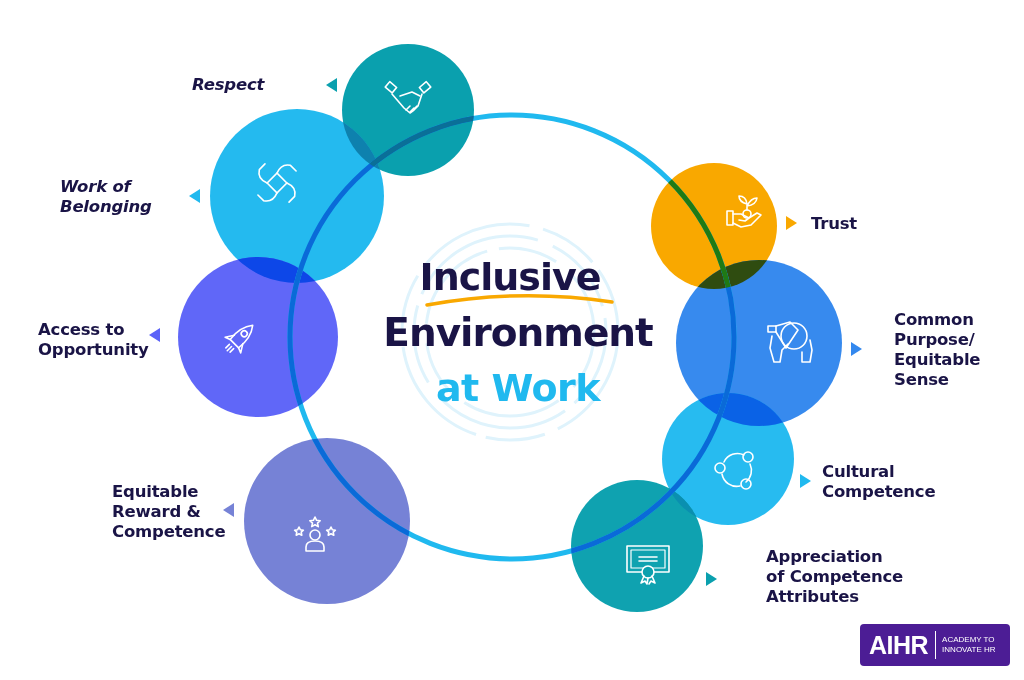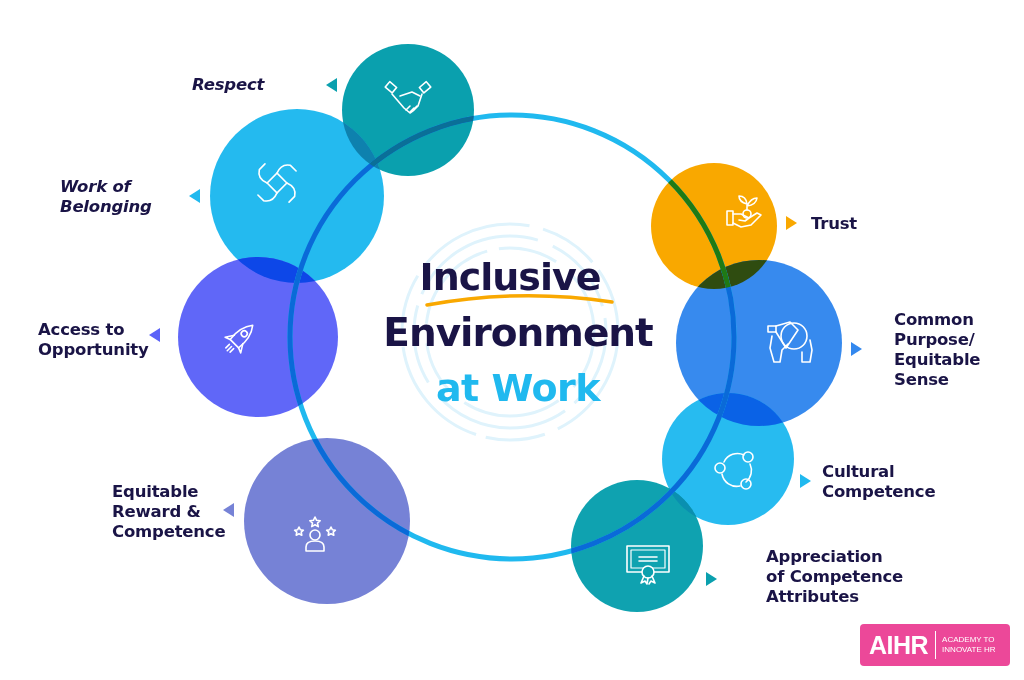--- a/index.html
+++ b/index.html
@@ -12,21 +12,21 @@
   .label span { display:block; white-space:nowrap; }
   .label.right { text-align:left;font-style:italic; }
   .arrow { position:absolute; width:0; height:0; }
   .arrow.left { border-top:7px solid transparent; border-bottom:7px solid transparent; border-right:11px solid; }
   .arrow.right { border-top:7px solid transparent; border-bottom:7px solid transparent; border-left:11px solid; }
   .title { position:absolute; left:0; width:1024px; text-align:center; font-weight:bold;
            font-family:"DejaVu Sans", sans-serif; }
   .t1 { top:255px; font-size:38px; color:#1a1446; letter-spacing:-1px; left:-2px; }
   .t2 { top:310px; font-size:39px; color:#1a1446; letter-spacing:-1px; left:6px; }
   .t3 { top:366px; font-size:38px; color:#20b9ef; letter-spacing:-0.5px; left:6px; }
-  .logo { position:absolute; left:860px; top:624px; width:150px; height:42px; background:#ec4899;
+  .logo { position:absolute; left:860px; top:624px; width:150px; height:42px; background:#4c1d95;
           border-radius:4px; display:flex; align-items:center; color:#fff; }
   .logo .big { font-weight:bold; font-size:25px; padding-left:9px; letter-spacing:-0.5px;
                font-family:"Liberation Sans", sans-serif; }
   .logo .sep { width:1px; height:28px; background:#fff; margin:0 6px 0 7px; }
   .logo .small { font-size:8px; font-weight:normal; line-height:10px; font-family:"Liberation Sans", sans-serif; }
   .logo .small span { display:block; }
 </style>
 </head>
 <body>
 

